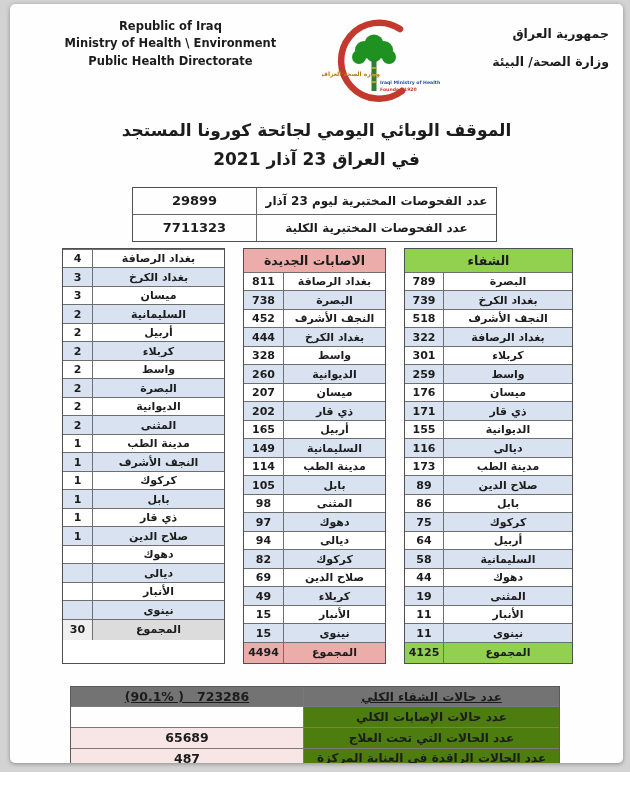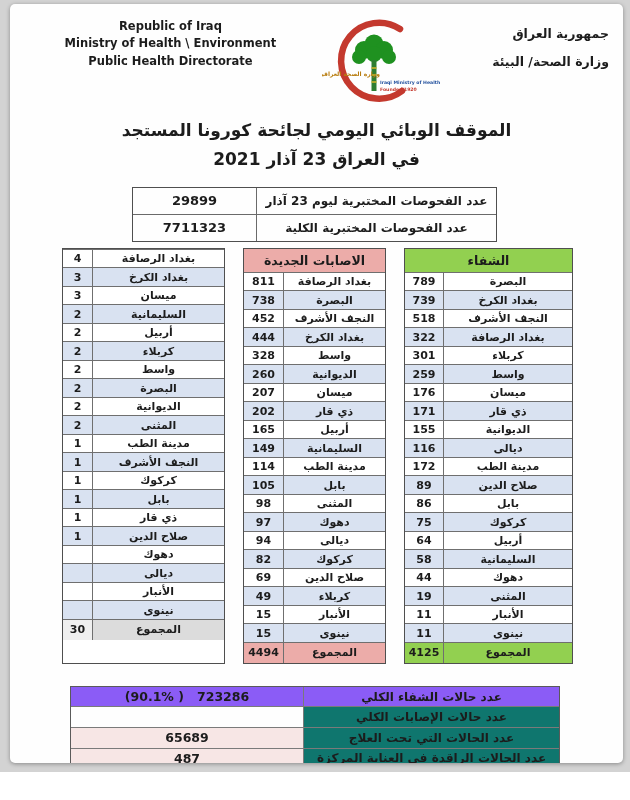--- a/index.html
+++ b/index.html
@@ -49,22 +49,22 @@
   .t-deaths .total-row .cell.name{background:#DCDCDC;}
 
   
   .summary{margin:22px 0 0 60px;width:488px;border:1.5px solid #5a5a5a;direction:rtl;}
   .sum-row{display:flex;height:19.6px;}
   .sum-row + .sum-row{border-top:1px solid #7a7a7a;}
   .sum-label{width:255px;border-left:1px solid #7a7a7a;display:flex;align-items:center;
     justify-content:center;font-weight:bold;font-size:12px;}
   .sum-value{flex:1;display:flex;align-items:center;justify-content:center;
     font-weight:bold;font-size:12.5px;direction:ltr;unicode-bidi:embed;white-space:pre;}
-  .sum-green .sum-label,.sum-green .sum-value{background:#8b5cf6;}
-  .sum-pink .sum-label{background:#0f766e;}
+  .sum-green .sum-label,.sum-green .sum-value{background:#737373;text-decoration:underline;}
+  .sum-pink .sum-label{background:#4d7c0f;}
   .sum-pink .sum-value{background:#F7E6E5;}
   .sum-gray .sum-label,.sum-gray .sum-value{background:#D8D8D8;}
 </style>
 </head>
 <body>
 
 <div class="photo">
   <div class="page">
 
     <div class="hdr">
@@ -158,21 +158,21 @@
             <div class="stat-row">
               <div class="cell name">الديوانية</div>
               <div class="cell val">155</div>
             </div>
             <div class="stat-row">
               <div class="cell name">ديالى</div>
               <div class="cell val">116</div>
             </div>
             <div class="stat-row">
               <div class="cell name">مدينة الطب</div>
-              <div class="cell val">172</div>
+              <div class="cell val">173</div>
             </div>
             <div class="stat-row">
               <div class="cell name">صلاح الدين</div>
               <div class="cell val">89</div>
             </div>
             <div class="stat-row">
               <div class="cell name">بابل</div>
               <div class="cell val">86</div>
             </div>
             <div class="stat-row">

